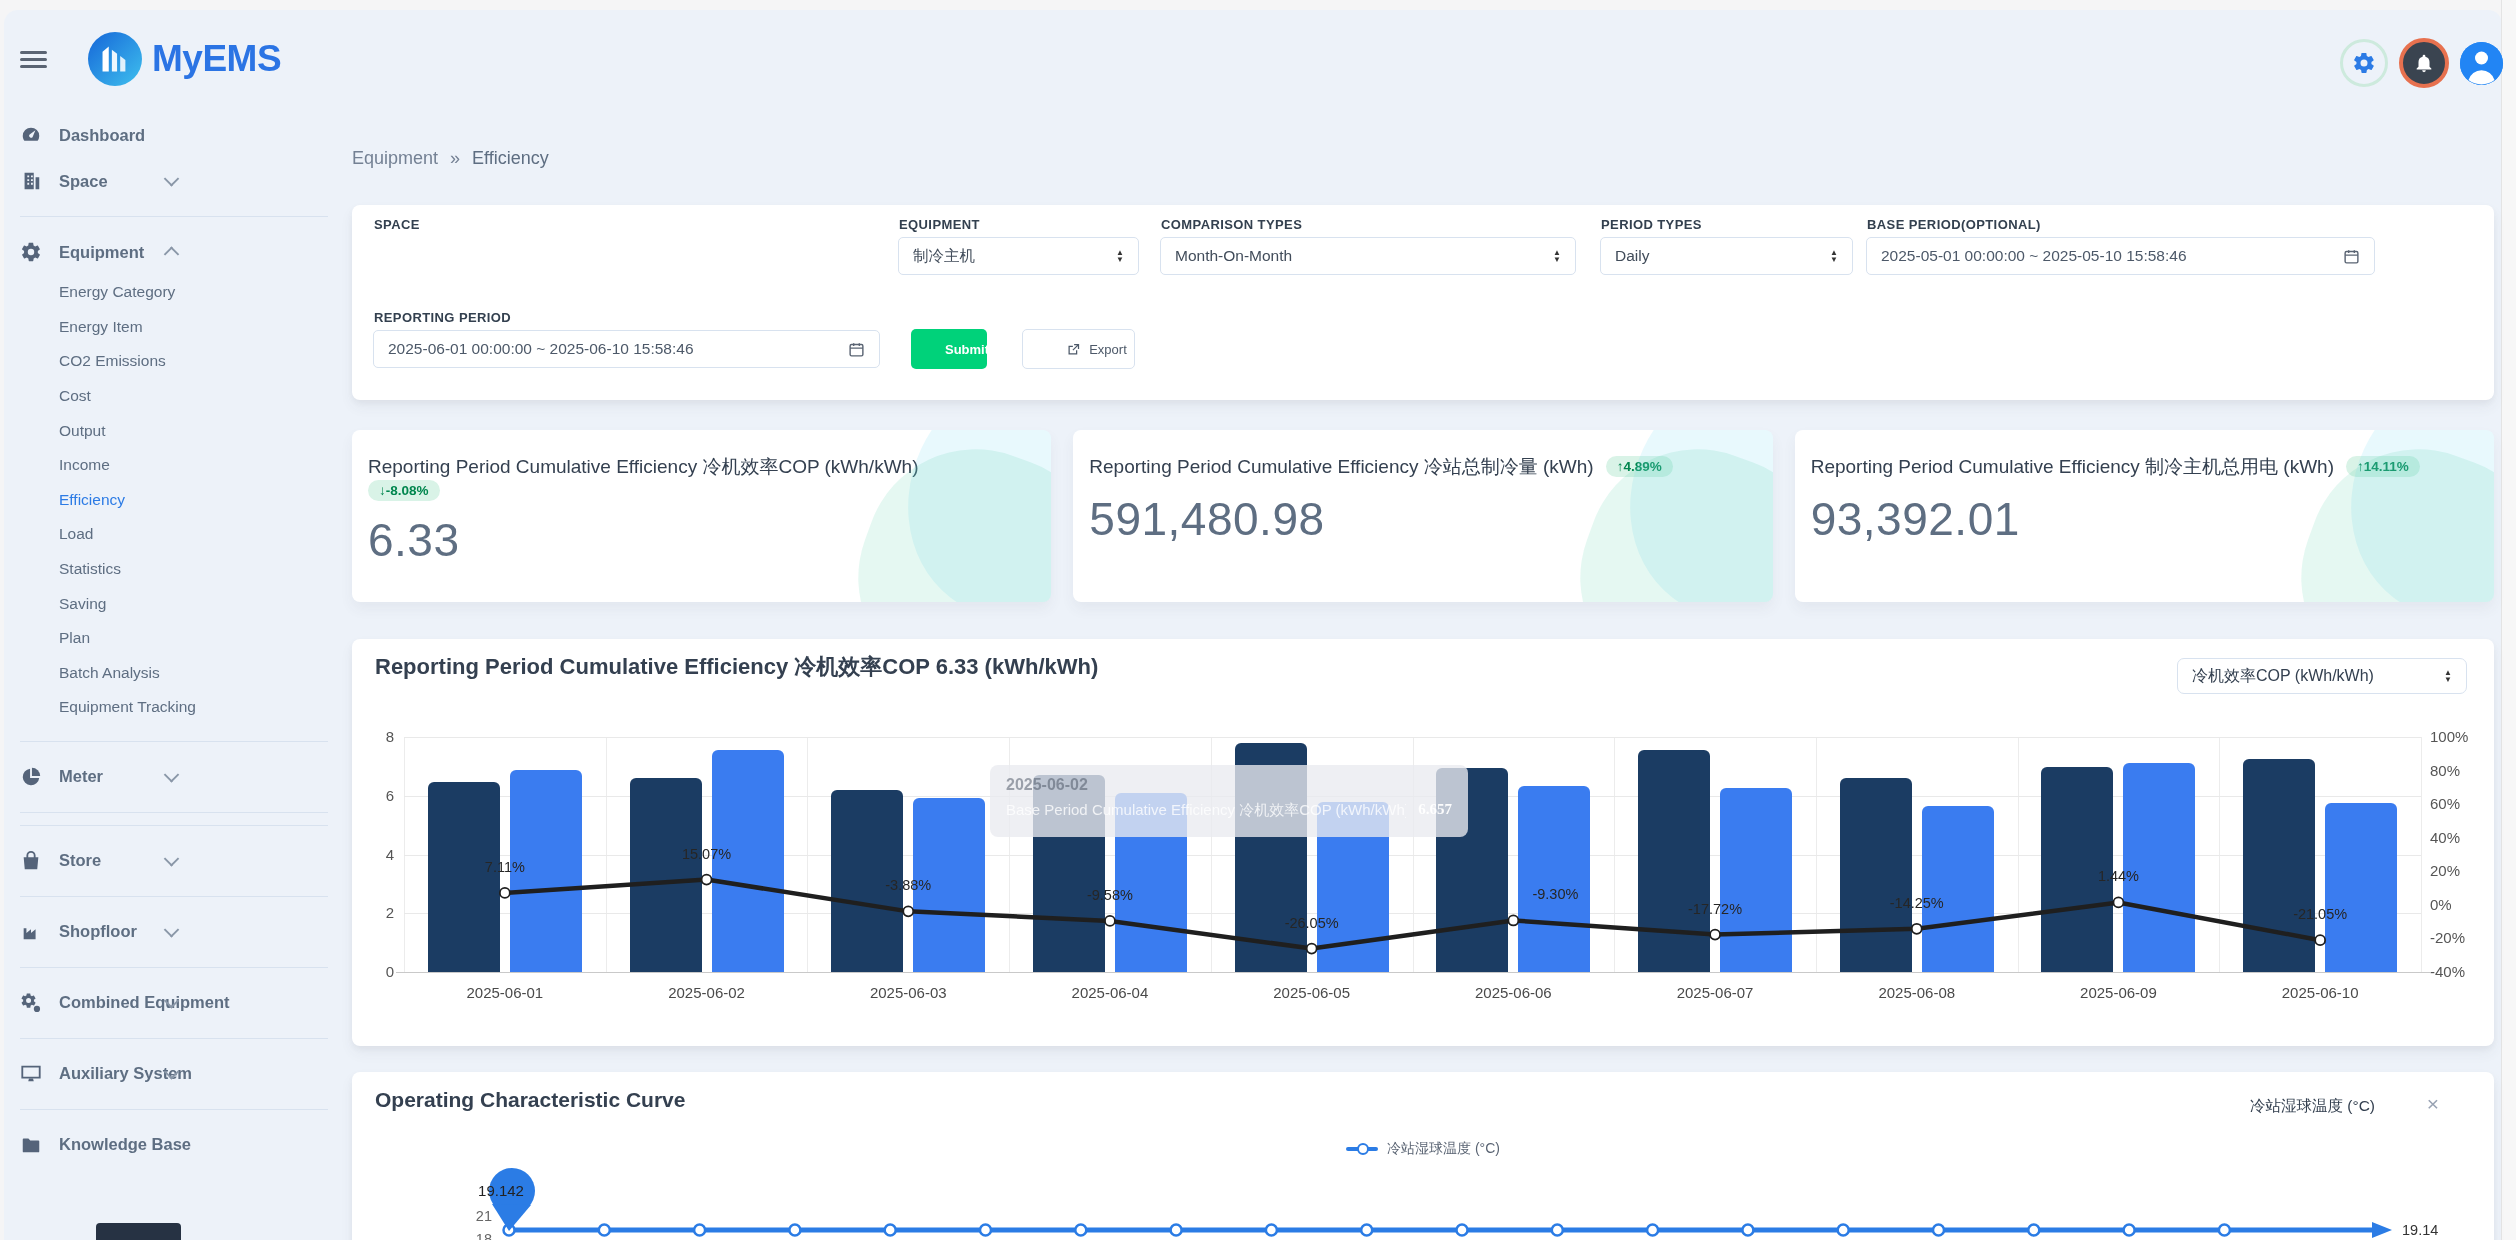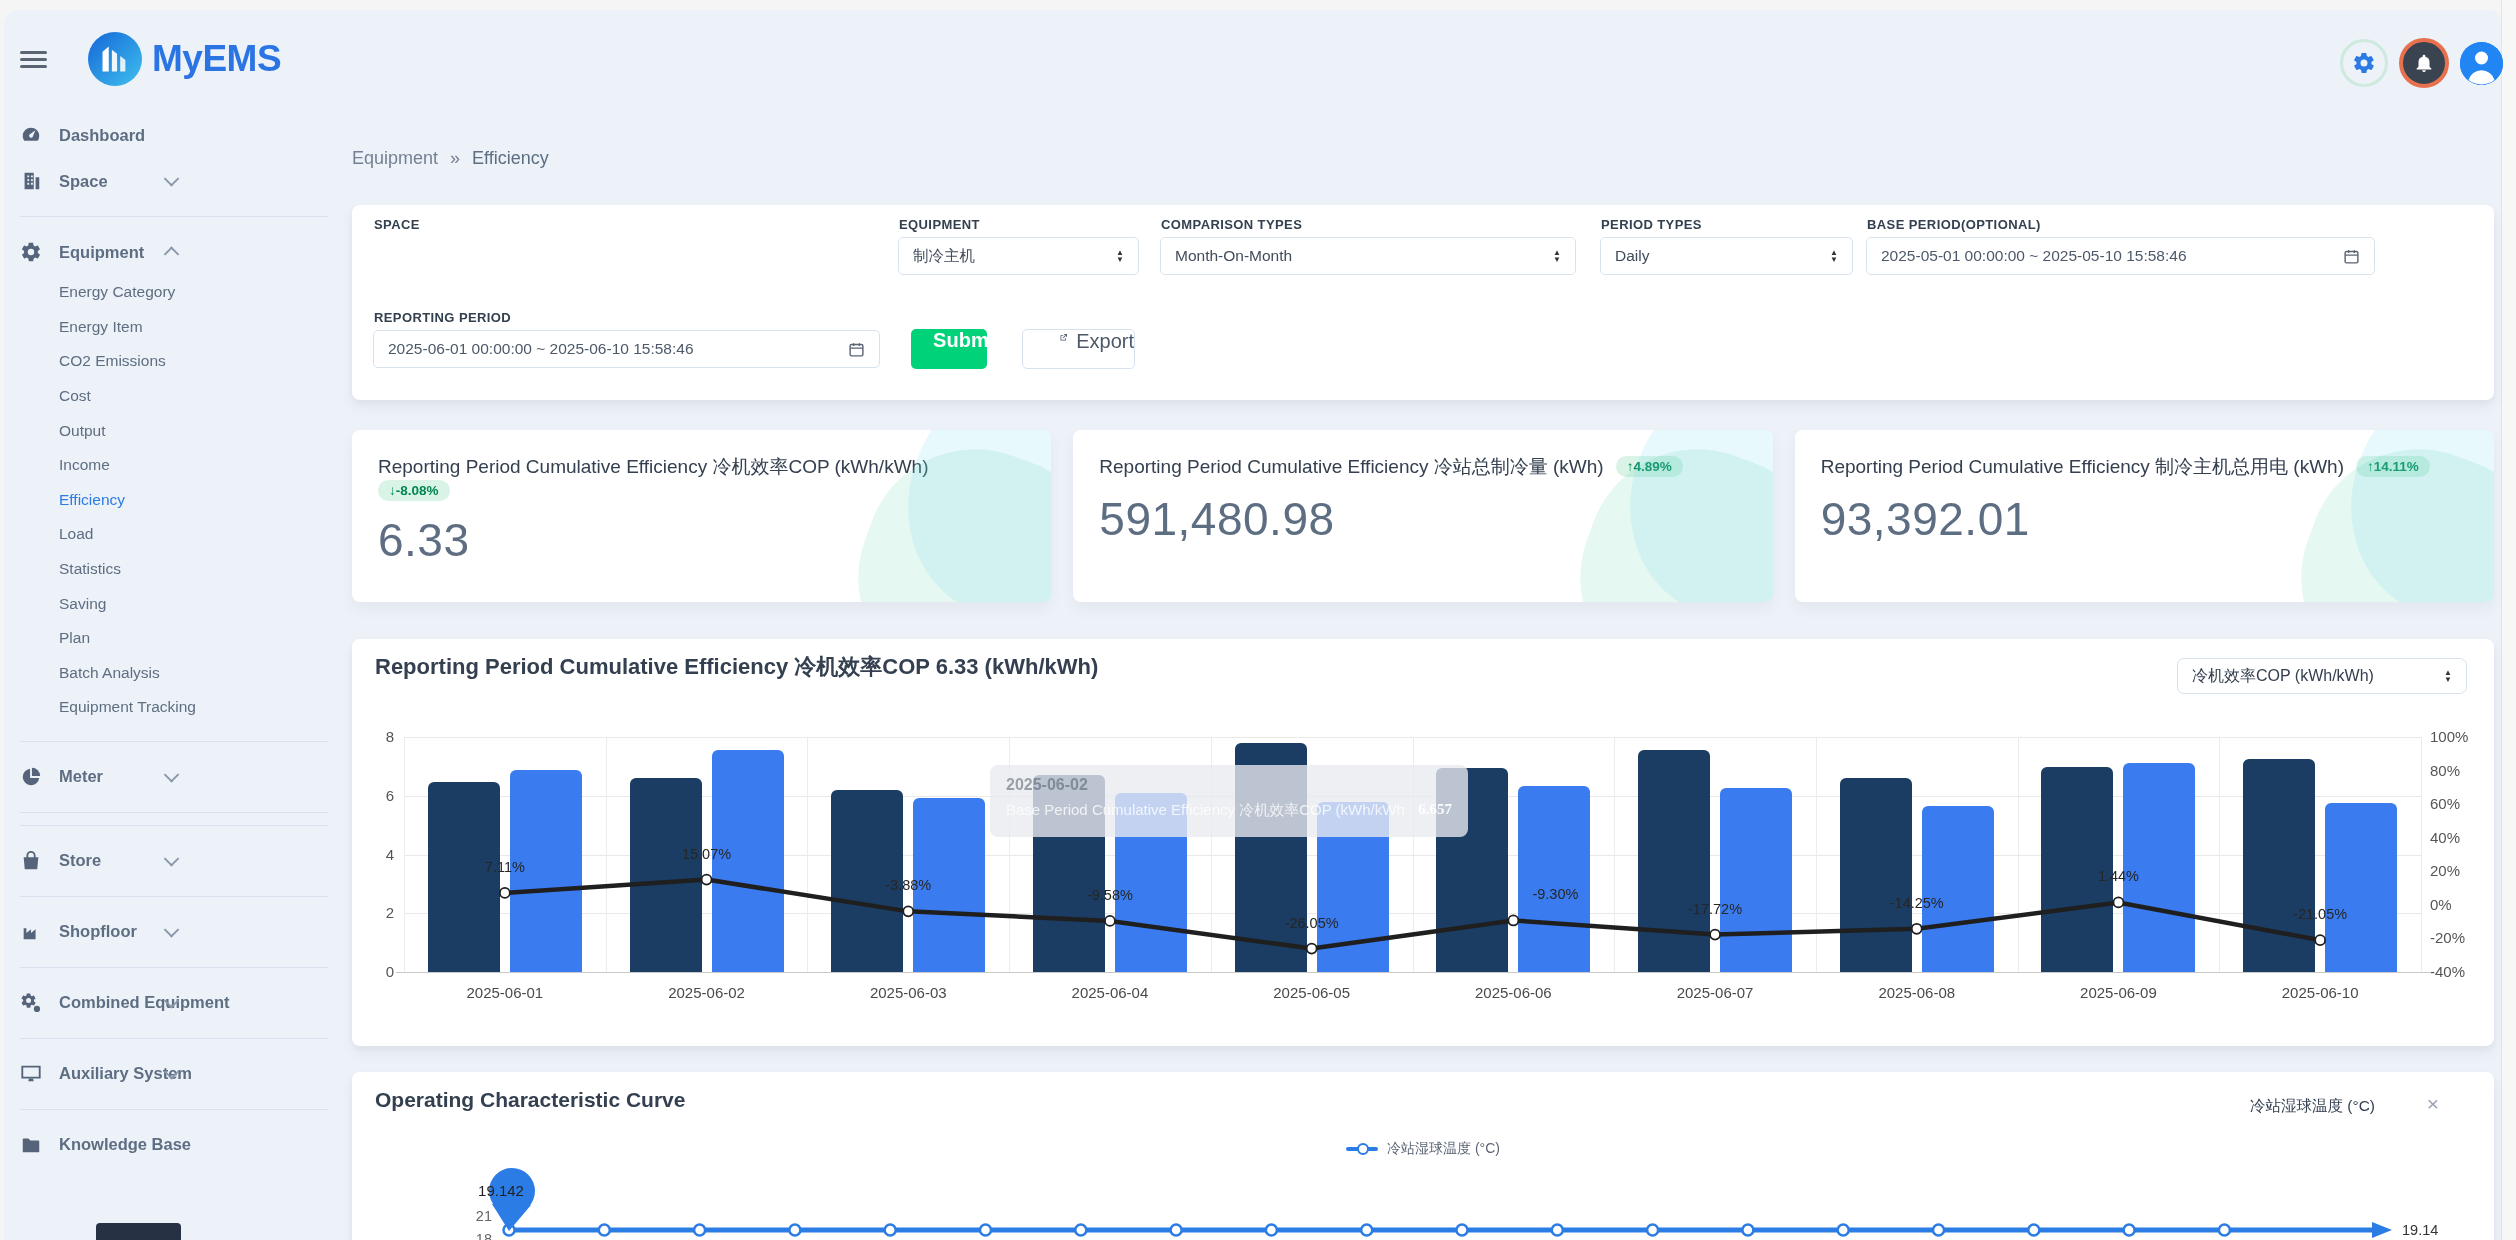--- a/index.html
+++ b/index.html
@@ -43,28 +43,28 @@
 
   
   #filter-card{left:352px;top:205px;width:2142px;height:195px;}
   .f-label{position:absolute;font-size:13px;font-weight:700;letter-spacing:.4px;color:#33404f;}
   .f-field{position:absolute;height:38px;border-radius:5px;display:flex;align-items:center;padding:0 14px;font-size:15.5px;color:#414c5a;box-sizing:border-box;}
   .f-input{background:#e9eef5;}
   .f-select{background:#fff;border:1px solid #d8e2ef;justify-content:space-between;cursor:pointer;}
   .f-date{background:#fff;border:1px solid #d8e2ef;justify-content:space-between;color:#4d5969;}
   .updn{display:flex;flex-direction:column;font-size:8px;line-height:7px;color:#333;margin-left:12px;}
   .cal-ico{color:#5a6473;display:inline-flex;margin-left:12px;}
-  .btn{position:absolute;height:40px;border-radius:5px;display:flex;align-items:flex-start;justify-content:center;
-       font-size:20px;cursor:pointer;box-sizing:border-box;padding-left:36px;}
+  .btn{position:absolute;height:40px;border-radius:5px;display:flex;align-items:center;justify-content:center;
+       font-size:13px;cursor:pointer;box-sizing:border-box;padding-left:36px;}
   #submit-btn{background:#00d27a;color:#fff;font-weight:600;}
   #export-btn{background:#fff;border:1px solid #d8e2ef;color:#4d5969;gap:8px;}
 
   
   #kpi-row{position:absolute;left:352px;top:430px;width:2142px;height:172px;display:flex;gap:22px;}
-  .kpi-card{position:relative;flex:1;background:#fff;border-radius:8px;box-shadow:0 7px 14px rgba(65,69,88,.06);overflow:hidden;padding:24px 26px;box-sizing:border-box;}
+  .kpi-card{position:relative;flex:1;background:#fff;border-radius:8px;box-shadow:0 7px 14px rgba(65,69,88,.06);overflow:hidden;padding:24px 16px;box-sizing:border-box;}
   .kpi-title{font-size:19px;font-weight:500;color:#344050;}
   .kpi-badge{display:inline-flex;align-items:center;background:#d9f3e7;color:#00864e;font-size:13.5px;font-weight:700;
              border-radius:12px;padding:3px 11px;vertical-align:2px;}
   .kpi-badge.inline{margin-left:12px;}
   .kpi-badge.block{}
   .kpi-value{font-size:46px;color:#5e6e82;letter-spacing:.5px;margin-top:12px;}
   .blob1{position:absolute;right:-50px;bottom:-90px;width:240px;height:240px;background:rgba(57,202,156,.13);border-radius:46%;transform:rotate(20deg);}
   .blob2{position:absolute;right:-80px;top:-60px;width:220px;height:250px;background:rgba(125,222,243,.18);border-radius:50%;transform:rotate(25deg);}
 
   

